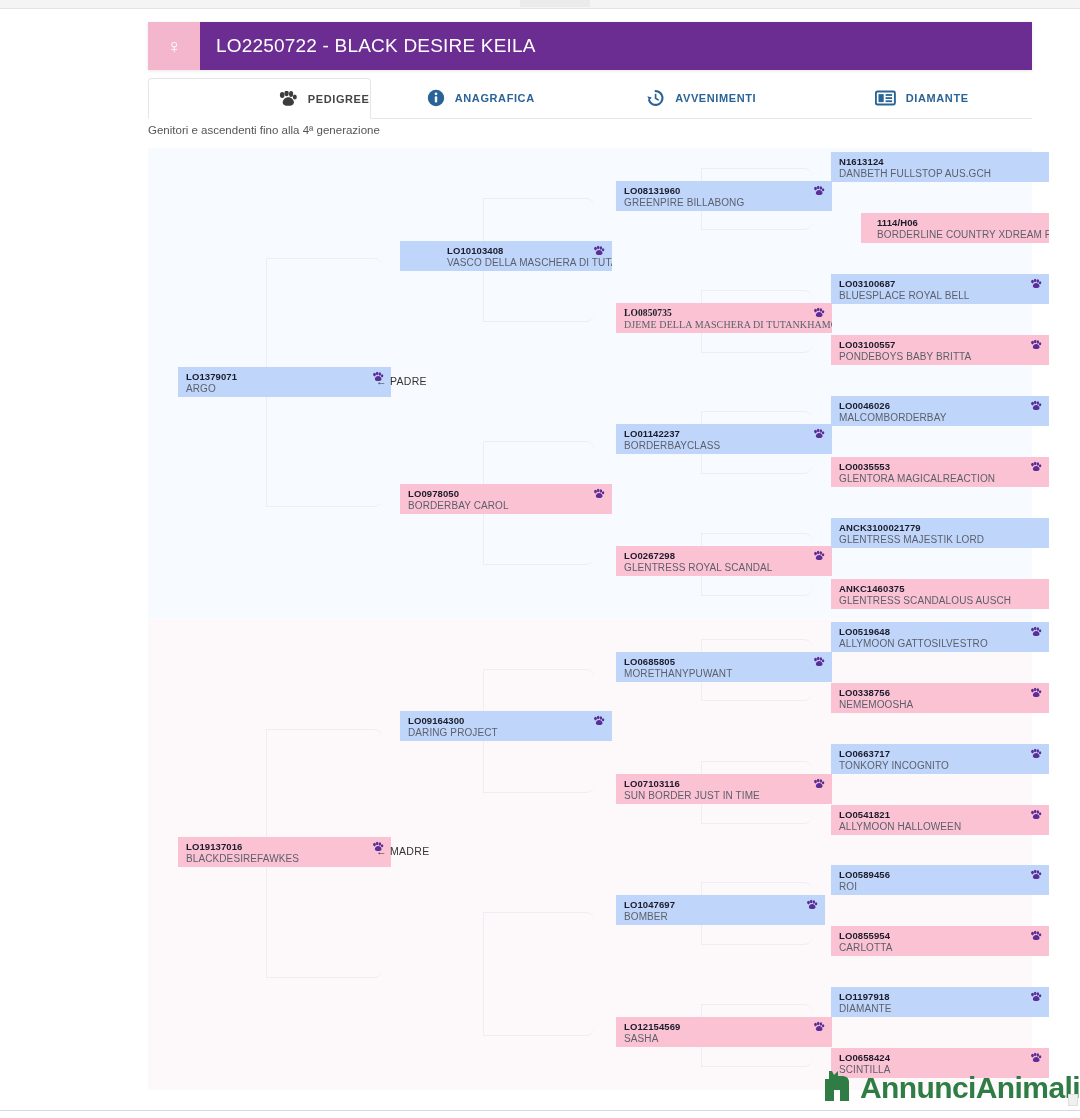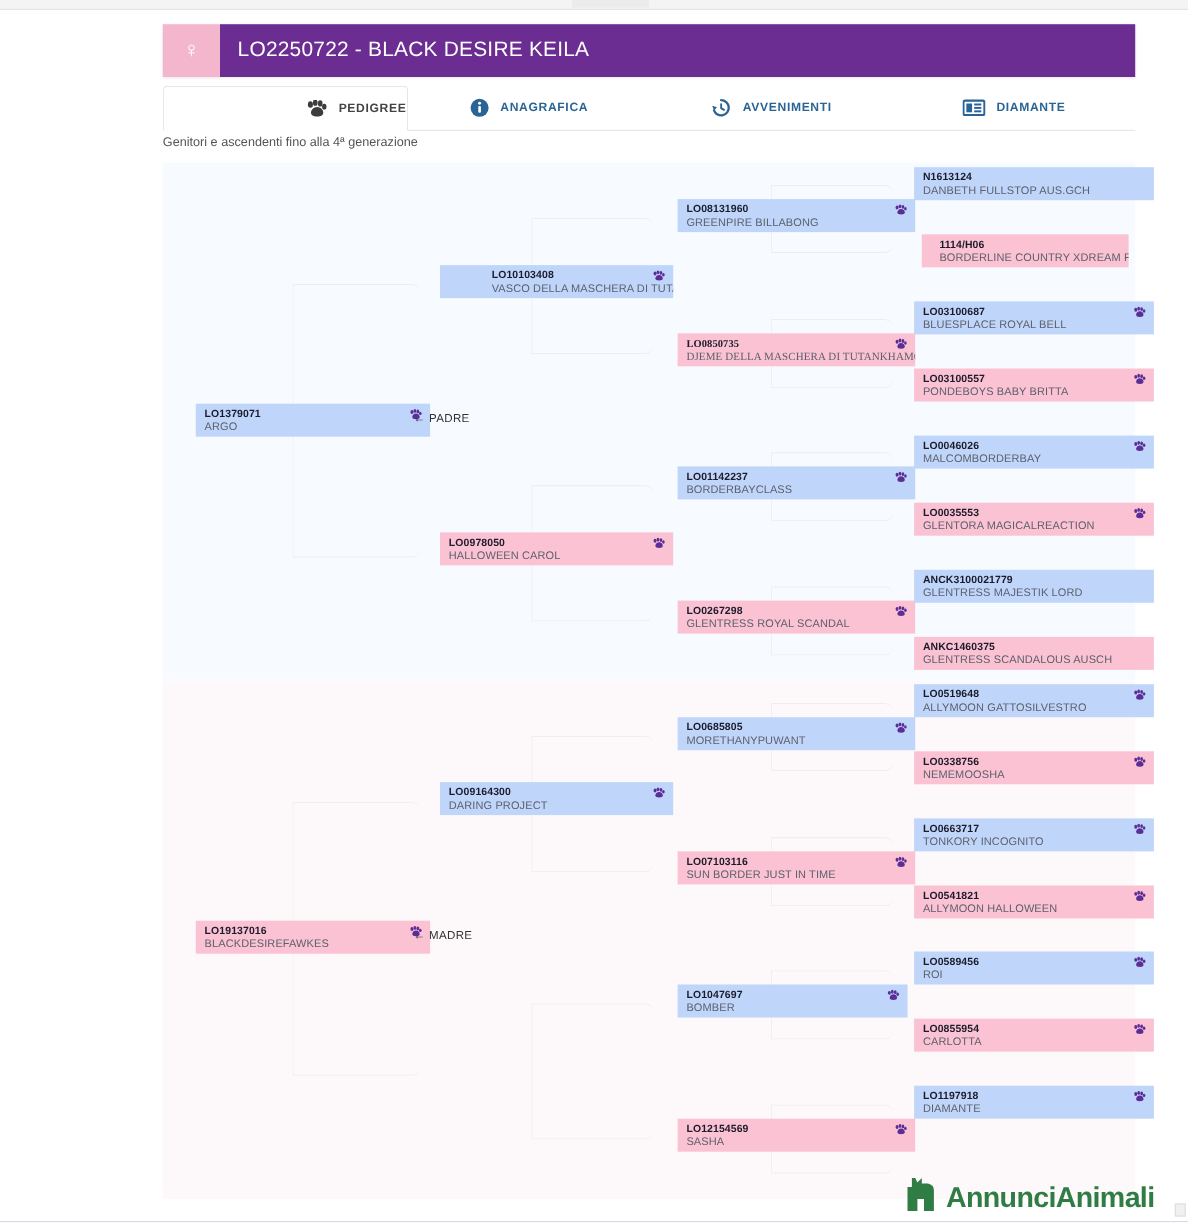--- a/index.html
+++ b/index.html
@@ -175,21 +175,21 @@
   
   .watermark {
     position: absolute;
     left: 822px; top: 1068px;
     display: flex;
     align-items: center;
     gap: 4px;
     pointer-events: none;
   }
   .watermark .wm-text {
-    font-size: 26px;
+    font-size: 30px;
     font-weight: bold;
     color: #2f7d45;
     letter-spacing: -0.6px;
   }
 
   .bottom-rule {
     position: absolute;
     left: 0; top: 1110px;
     width: 1080px; height: 1px;
     background: #d9d9e6;
@@ -319,21 +319,21 @@
       <svg class="paw" viewBox="0 0 20 16">
         <ellipse cx="4.2" cy="4" rx="2.3" ry="3" fill="#5b2d96"></ellipse>
           <ellipse cx="8.6" cy="2.3" rx="2.1" ry="2.9" fill="#5b2d96"></ellipse>
         <ellipse cx="13.1" cy="3" rx="2.1" ry="2.9" fill="#5b2d96"></ellipse>
           <ellipse cx="16.8" cy="6" rx="2" ry="2.6" fill="#5b2d96"></ellipse>
         <path d="M10.3 6.2c3.1 0 5.6 2.6 5.6 5.2 0 2.2-2.1 3.4-5.6 3.4S4.7 13.6 4.7 11.4c0-2.6 2.5-5.2 5.6-5.2z" fill="#5b2d96"></path>
       </svg>
     </div>
     <div class="abox female" style="left:232px; top:336px; width:212px; height:30px;">
       <div class="reg">LO0978050</div>
-      <div class="nm">HALLOWEEN CAROL</div>
+      <div class="nm">BORDERBAY CAROL</div>
       <svg class="paw" viewBox="0 0 20 16">
         <ellipse cx="4.2" cy="4" rx="2.3" ry="3" fill="#5b2d96"></ellipse>
           <ellipse cx="8.6" cy="2.3" rx="2.1" ry="2.9" fill="#5b2d96"></ellipse>
         <ellipse cx="13.1" cy="3" rx="2.1" ry="2.9" fill="#5b2d96"></ellipse>
           <ellipse cx="16.8" cy="6" rx="2" ry="2.6" fill="#5b2d96"></ellipse>
         <path d="M10.3 6.2c3.1 0 5.6 2.6 5.6 5.2 0 2.2-2.1 3.4-5.6 3.4S4.7 13.6 4.7 11.4c0-2.6 2.5-5.2 5.6-5.2z" fill="#5b2d96"></path>
       </svg>
     </div>
     <div class="abox male" style="left:232px; top:563px; width:212px; height:30px;">
       <div class="reg">LO09164300</div>
@@ -433,21 +433,21 @@
         <ellipse cx="13.1" cy="3" rx="2.1" ry="2.9" fill="#5b2d96"></ellipse>
           <ellipse cx="16.8" cy="6" rx="2" ry="2.6" fill="#5b2d96"></ellipse>
         <path d="M10.3 6.2c3.1 0 5.6 2.6 5.6 5.2 0 2.2-2.1 3.4-5.6 3.4S4.7 13.6 4.7 11.4c0-2.6 2.5-5.2 5.6-5.2z" fill="#5b2d96"></path>
       </svg>
     </div>
 
     <div class="abox male" style="left:663px; top:4px; width:218px; height:30px;">
       <div class="reg">N1613124</div>
       <div class="nm">DANBETH FULLSTOP AUS.GCH</div>
     </div>
-    <div class="abox female" style="left:670px; top:65px; width:188px; height:30px;padding-left:16px;">
+    <div class="abox female" style="left:693px; top:65px; width:188px; height:30px;padding-left:16px;">
       <div class="reg">1114/H06</div>
       <div class="nm">BORDERLINE COUNTRY XDREAM FCI SK CH O ...</div>
     </div>
     <div class="abox male" style="left:663px; top:126px; width:218px; height:30px;">
       <div class="reg">LO03100687</div>
       <div class="nm">BLUESPLACE ROYAL BELL</div>
       <svg class="paw" viewBox="0 0 20 16">
         <ellipse cx="4.2" cy="4" rx="2.3" ry="3" fill="#5b2d96"></ellipse>
           <ellipse cx="8.6" cy="2.3" rx="2.1" ry="2.9" fill="#5b2d96"></ellipse>
         <ellipse cx="13.1" cy="3" rx="2.1" ry="2.9" fill="#5b2d96"></ellipse>
@@ -558,20 +558,31 @@
         <ellipse cx="4.2" cy="4" rx="2.3" ry="3" fill="#5b2d96"></ellipse>
           <ellipse cx="8.6" cy="2.3" rx="2.1" ry="2.9" fill="#5b2d96"></ellipse>
         <ellipse cx="13.1" cy="3" rx="2.1" ry="2.9" fill="#5b2d96"></ellipse>
           <ellipse cx="16.8" cy="6" rx="2" ry="2.6" fill="#5b2d96"></ellipse>
         <path d="M10.3 6.2c3.1 0 5.6 2.6 5.6 5.2 0 2.2-2.1 3.4-5.6 3.4S4.7 13.6 4.7 11.4c0-2.6 2.5-5.2 5.6-5.2z" fill="#5b2d96"></path>
       </svg>
     </div>
     <div class="abox male" style="left:663px; top:839px; width:218px; height:30px;">
       <div class="reg">LO1197918</div>
       <div class="nm">DIAMANTE</div>
+      <svg class="paw" viewBox="0 0 20 16">
+        <ellipse cx="4.2" cy="4" rx="2.3" ry="3" fill="#5b2d96"></ellipse>
+          <ellipse cx="8.6" cy="2.3" rx="2.1" ry="2.9" fill="#5b2d96"></ellipse>
+        <ellipse cx="13.1" cy="3" rx="2.1" ry="2.9" fill="#5b2d96"></ellipse>
+          <ellipse cx="16.8" cy="6" rx="2" ry="2.6" fill="#5b2d96"></ellipse>
+        <path d="M10.3 6.2c3.1 0 5.6 2.6 5.6 5.2 0 2.2-2.1 3.4-5.6 3.4S4.7 13.6 4.7 11.4c0-2.6 2.5-5.2 5.6-5.2z" fill="#5b2d96"></path>
+      </svg>
+    </div>
+    <div class="abox female" style="left:663px; top:900px; width:218px; height:30px;">
+      <div class="reg">LO0658424</div>
+      <div class="nm">SCINTILLA</div>
       <svg class="paw" viewBox="0 0 20 16">
         <ellipse cx="4.2" cy="4" rx="2.3" ry="3" fill="#5b2d96"></ellipse>
           <ellipse cx="8.6" cy="2.3" rx="2.1" ry="2.9" fill="#5b2d96"></ellipse>
         <ellipse cx="13.1" cy="3" rx="2.1" ry="2.9" fill="#5b2d96"></ellipse>
           <ellipse cx="16.8" cy="6" rx="2" ry="2.6" fill="#5b2d96"></ellipse>
         <path d="M10.3 6.2c3.1 0 5.6 2.6 5.6 5.2 0 2.2-2.1 3.4-5.6 3.4S4.7 13.6 4.7 11.4c0-2.6 2.5-5.2 5.6-5.2z" fill="#5b2d96"></path>
       </svg>
     </div>
   </div>
 

